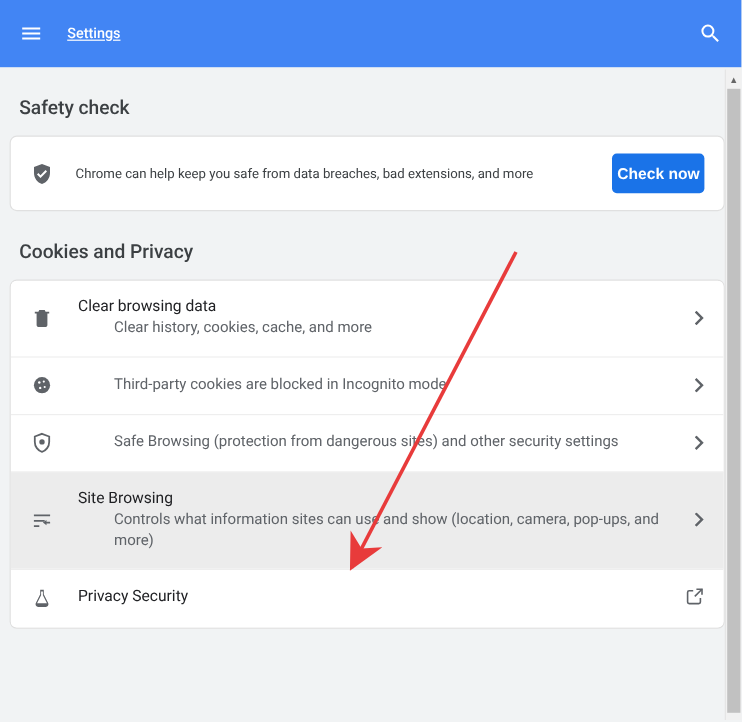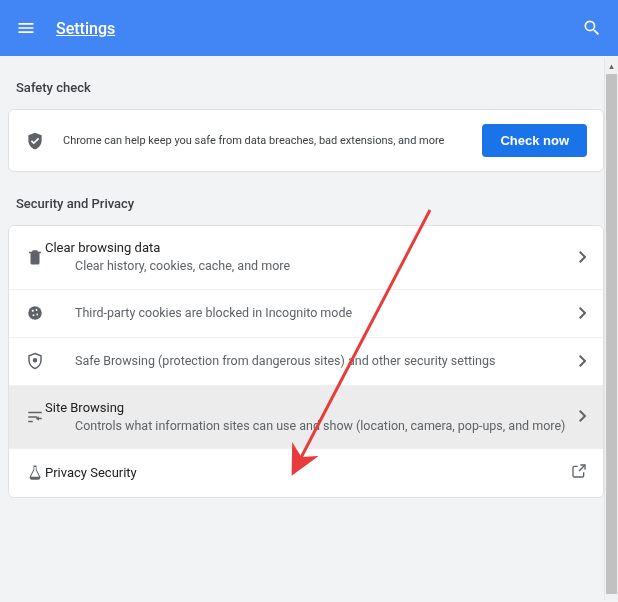--- a/index.html
+++ b/index.html
@@ -15,31 +15,31 @@
     background: #4285f4;
     height: 56px;
     display: flex;
     align-items: center;
     padding: 0 16px;
     color: #fff;
     justify-content: space-between;
   }
   .header-left { display: flex; align-items: center; gap: 20px; }
   .menu-icon { display:flex; align-items:center; justify-content:center; cursor:pointer; }
-  .header-title { font-size: 16px; font-weight: 500; text-decoration: underline; }
+  .header-title { font-size: 12px; font-weight: 500; text-decoration: underline; }
   .search-icon { display:flex; align-items:center; justify-content:center; cursor:pointer; }
   .content {
     padding: 0 8px;
     height: 546px;
     overflow-y: auto;
     position: relative;
   }
   .scroll-inner { padding-right: 6px; }
   .section-title {
-    font-size: 13px;
+    font-size: 16px;
     color: #3c4043;
     padding: 24px 8px 14px 8px;
     font-weight: 500;
   }
   .card {
     background: #fff;
     border: 1px solid #e0e0e0;
     border-radius: 6px;
     overflow: hidden;
   }
@@ -53,29 +53,30 @@
     flex: 1;
     font-size: 11px;
     color: #3c4043;
     line-height: 1.4;
   }
   .check-btn {
     background: #1a73e8;
     color: #fff;
     border: none;
     border-radius: 4px;
-    padding: 9px 18px;
+    padding: 9px 4px;
     font-size: 13px;
     font-weight: 600;
     cursor: pointer;
   }
   .list-row {
     display:flex;
     align-items:center;
     padding: 14px 16px;
+    gap: 20px;
     border-top: 1px solid #eee;
     cursor: pointer;
     background: #fff;
   }
   .list-row:first-child { border-top: none; }
   .list-row.highlight { background: #ececec; }
   .row-icon {
     width: 20px;
     display:flex;
     align-items:center;
@@ -149,21 +150,21 @@
         <div class="row-icon">
           <svg width="20" height="20" viewBox="0 0 24 24" fill="#5f6368">
               <path d="M12 2L4 5v6c0 5 3.4 9.7 8 11 4.6-1.3 8-6 8-11V5l-8-3zm-1.5 14l-3.5-3.5 1.4-1.4 2.1 2.1 5.1-5.1 1.4 1.4L10.5 16z"></path>
             </svg>
         </div>
         <div class="safety-text">Chrome can help keep you safe from data breaches, bad extensions, and more</div>
         <button class="check-btn">Check now</button>
       </div>
     </div>
 
-    <div class="section-title">Security and Privacy</div>
+    <div class="section-title">Cookies and Privacy</div>
 
     <div class="card">
 
       <div class="list-row">
         <div class="row-icon">
           <svg width="18" height="18" viewBox="0 0 24 24" fill="#5f6368">
               <path d="M6 7h12v13a2 2 0 01-2 2H8a2 2 0 01-2-2V7zm3-4h6l1 2h4v2H4V5h4l1-2z"></path>
             </svg>
         </div>
         <div class="row-text">

